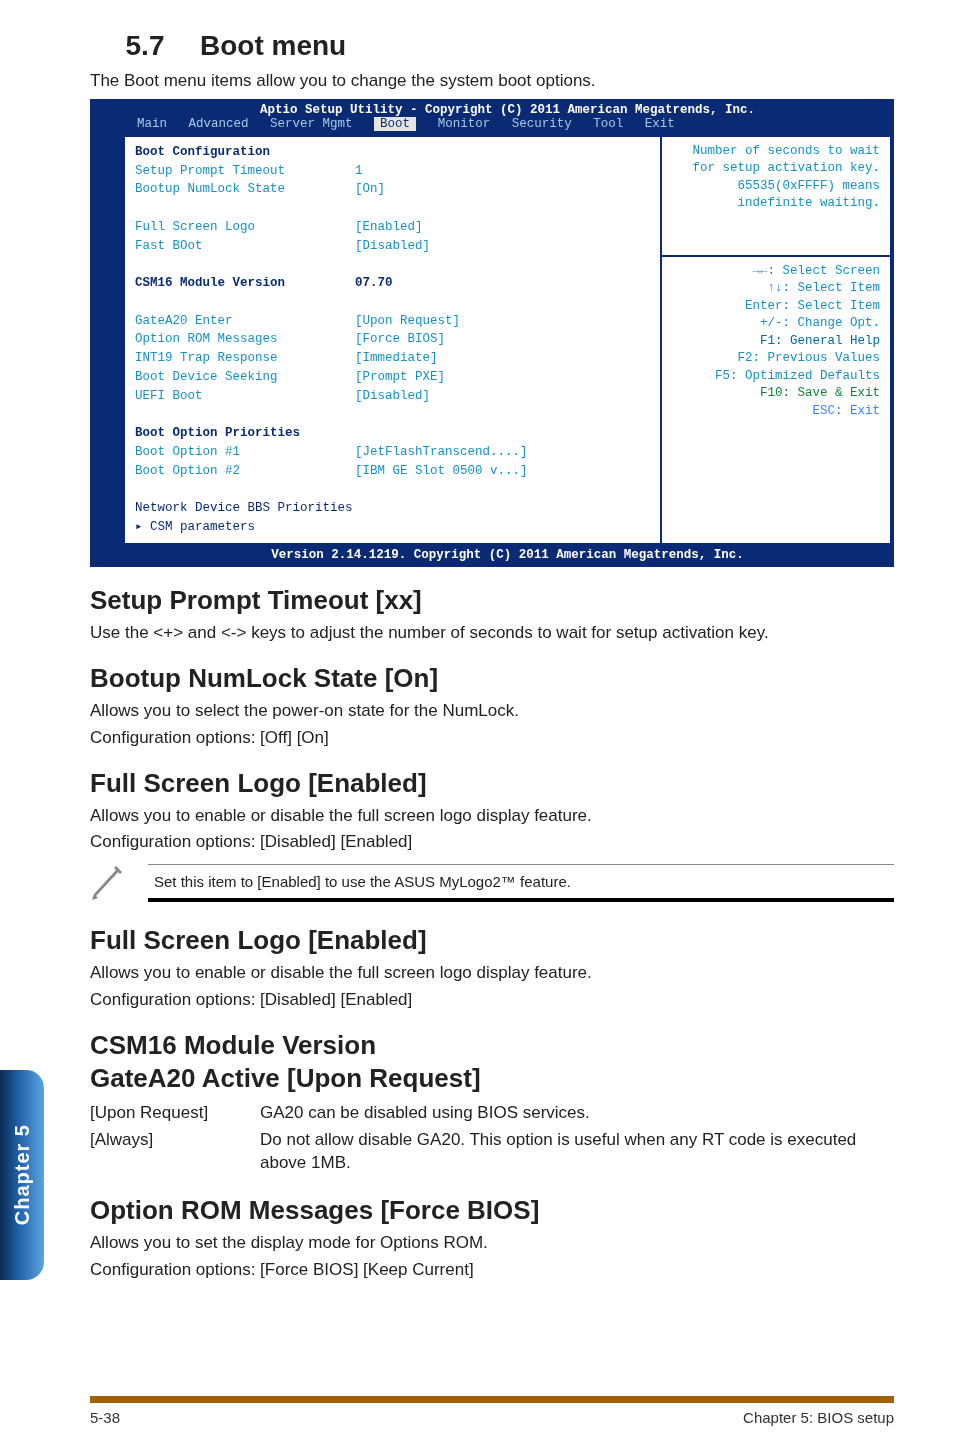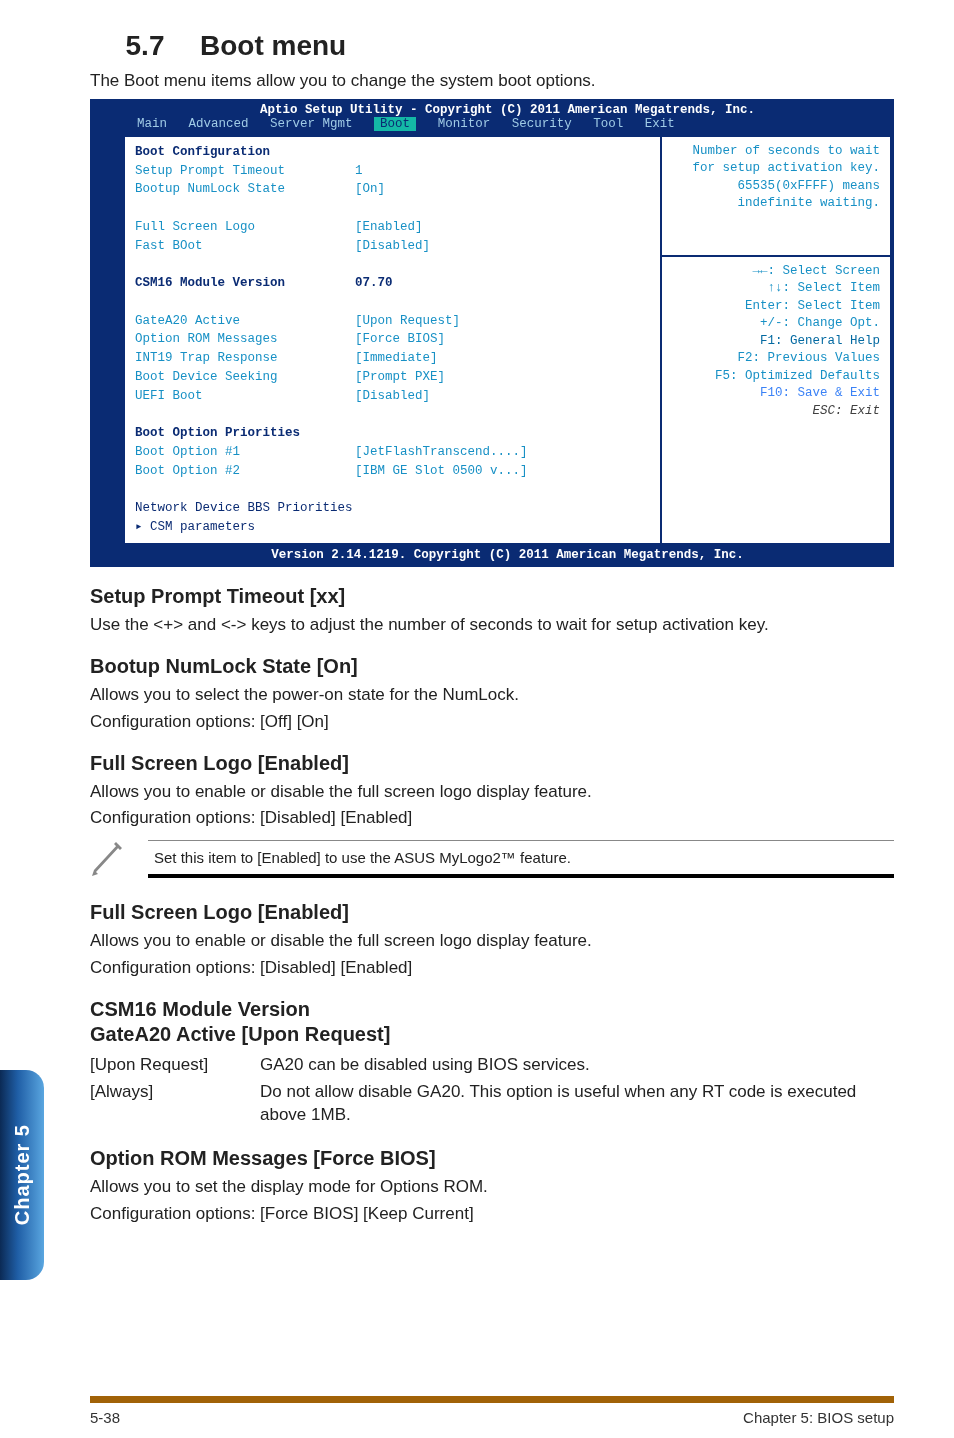--- a/index.html
+++ b/index.html
@@ -8,37 +8,37 @@
     font-size: 17px;
     color: #222;
     background: #fff;
     width: 954px;
     min-height: 1438px;
     position: relative;
     padding: 30px 60px 10px 90px;
   }
   h1 { font-size: 28px; font-weight: bold; margin-bottom: 8px; }
   h1 .num { display:inline-block; width: 110px; text-align: center; }
-  h2 { font-size: 20px; font-weight: bold; margin-top: 18px; margin-bottom: 6px; }
+  h2 { font-size: 26px; font-weight: bold; margin-top: 18px; margin-bottom: 6px; }
   p { line-height: 1.35; margin-bottom: 4px; }
 
   .bios {
     width: 100%;
     border: 2px solid #0a2b73;
     background: #0a2b73;
     font-family: "Courier New", monospace;
     font-size: 12.5px;
     color: #fff;
     margin: 6px 0 12px 0;
     padding-left: 31px;
   }
   .bios-header { text-align: center; padding: 2px 0 0 0; font-weight: bold; color:#fff; }
   .bios-menu { padding: 0 14px 4px 14px; }
   .bios-menu span { margin-right: 14px; color: #a0cbe6; }
-  .bios-menu .sel { background: #14b8a6; color: #0a2b73; padding: 0 6px; }
+  .bios-menu .sel { background: #e5e5e5; color: #0a2b73; padding: 0 6px; }
   .bios-body { display:flex; background:#fff; border-top:2px solid #0a2b73; }
   .bios-left  { flex: 1; border:2px solid #0a2b73; border-top:none; border-bottom:none; padding:6px 10px; color:#0a2b73; line-height:1.5; }
   .bios-right { width: 230px; border:2px solid #0a2b73; border-top:none; border-bottom:none; border-left:none; padding:6px 10px; color:#0a2b73; line-height:1.4;text-align:right; }
   .bios-row { display:flex; }
   .bios-row .k { width: 220px; }
   .bios-row .hl { color: #1790c5; }
   .bios-row .v  { color: #1790c5; }
   .bios-left .bold { font-weight: bold; color:#0a2b73; }
   .bios-right .sep { border-top: 2px solid #0a2b73; margin: 42px -10px 6px -10px; }
   .bios-footer { text-align:center; font-weight:bold; padding:3px 0; color:#fff; border-top:2px solid #0a2b73; }
@@ -124,21 +124,21 @@
           <span class="k hl">Fast BOot</span>
           <span class="v">[Disabled]</span>
         </div>
       <div class="bios-row">&nbsp;</div>
       <div class="bios-row">
           <span class="k bold">CSM16 Module Version</span>
           <span class="bold">07.70</span>
         </div>
       <div class="bios-row">&nbsp;</div>
       <div class="bios-row">
-          <span class="k hl">GateA20 Active</span>
+          <span class="k hl">GateA20 Enter</span>
           <span class="v">[Upon Request]</span>
         </div>
       <div class="bios-row">
           <span class="k hl">Option ROM Messages</span>
           <span class="v">[Force BIOS]</span>
         </div>
       <div class="bios-row">
           <span class="k hl">INT19 Trap Response</span>
           <span class="v">[Immediate]</span>
         </div>
@@ -168,22 +168,22 @@
       <div style="color:#1790c5; white-space:pre-line;">Number of seconds to wait for setup activation key.
 65535(0xFFFF) means indefinite waiting.</div>
       <div class="sep"></div>
       <div style="color:#1790c5;">→←: Select Screen</div>
       <div style="color:#1790c5;">↑↓:  Select Item</div>
       <div style="color:#1790c5;">Enter: Select Item</div>
       <div style="color:#1790c5;">+/-: Change Opt.</div>
       <div style="color:#0369a1;">F1: General Help</div>
       <div style="color:#1790c5;">F2: Previous Values</div>
       <div style="color:#1790c5;">F5: Optimized Defaults</div>
-      <div style="color:#3b82f6;">F10: Save &amp; Exit</div>
-      <div style="color:#404040;font-style:italic;">ESC: Exit</div>
+      <div style="color:#15803d;">F10: Save &amp; Exit</div>
+      <div style="color:#3b82f6;">ESC: Exit</div>
     </div>
   </div>
   <div class="bios-footer">Version 2.14.1219. Copyright (C) 2011 American Megatrends, Inc.</div>
 </div>
 
 <h2>Setup Prompt Timeout [xx]</h2>
 <p>Use the &lt;+&gt; and &lt;-&gt; keys to adjust the number of seconds to wait for setup activation key.</p>
 
 <h2>Bootup NumLock State [On]</h2>
 <p>Allows you to select the power-on state for the NumLock.</p>

